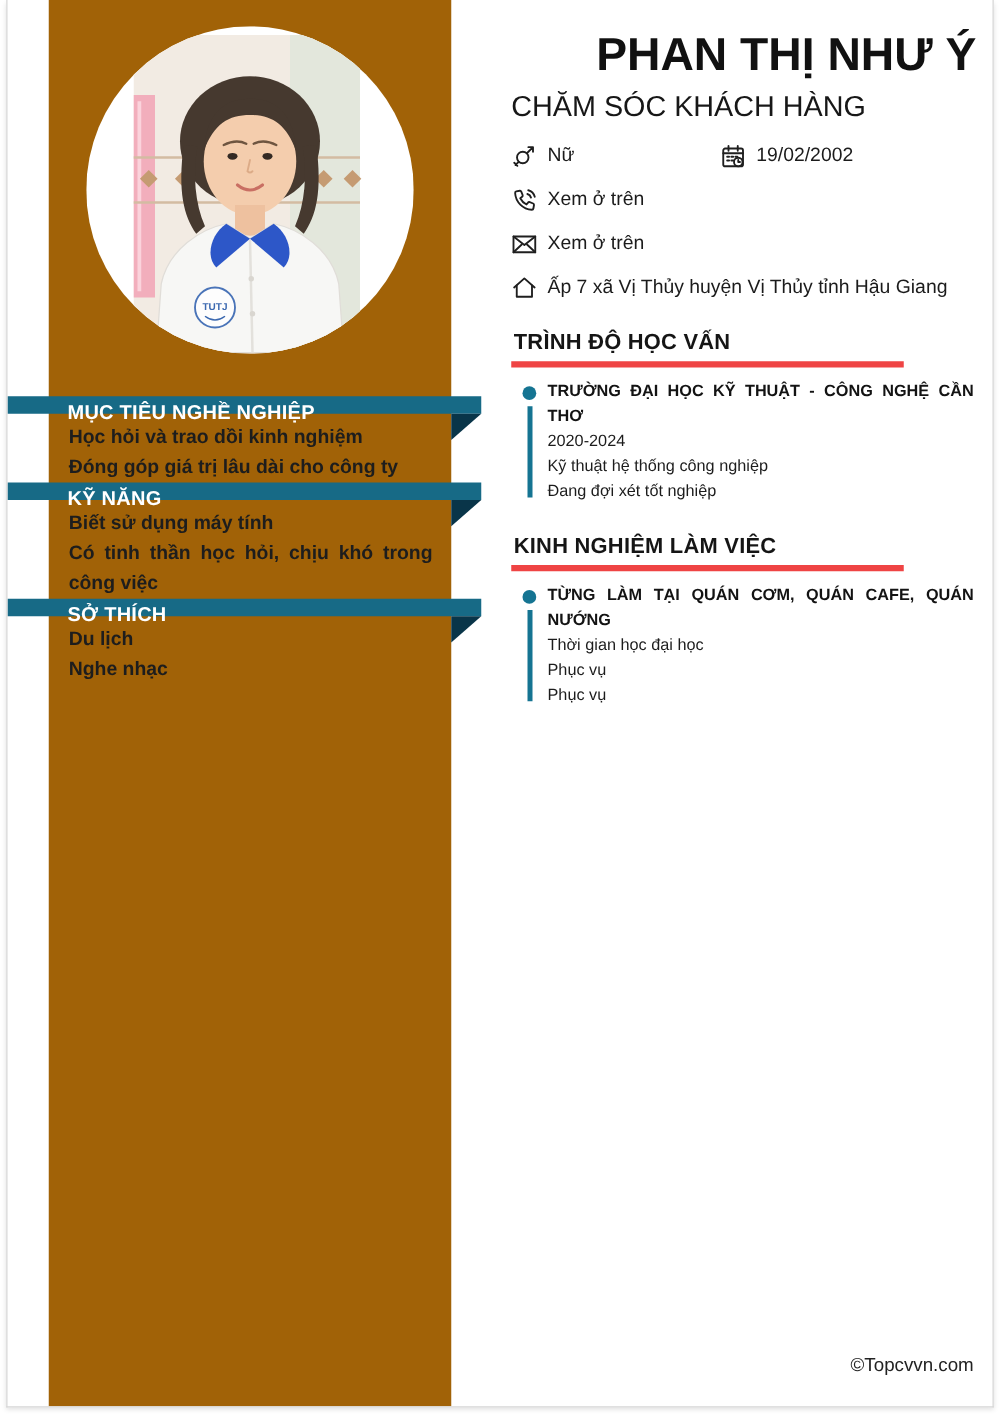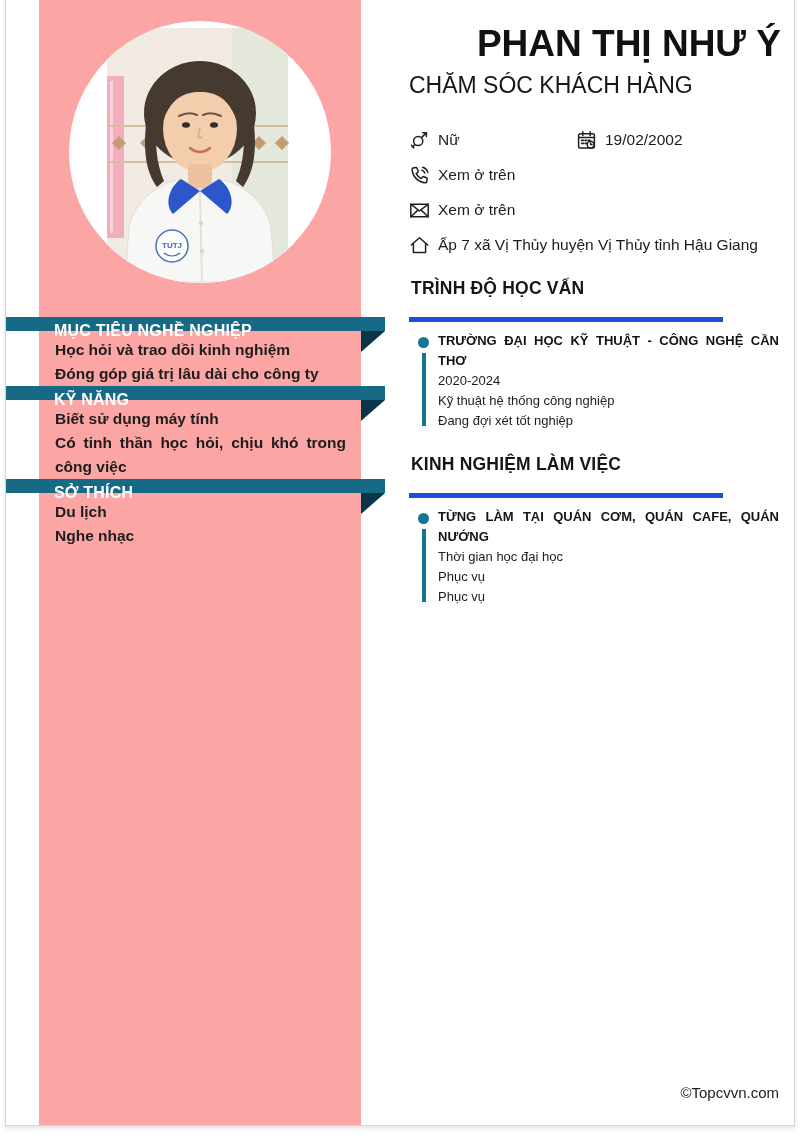--- a/index.html
+++ b/index.html
@@ -16,21 +16,21 @@
     border-top: none;
     box-shadow: 0 2px 4px rgba(0,0,0,0.12);
     overflow: hidden;
   }
 
   
   .sidebar {
     position: absolute;
     left: 33px; top: 0;
     width: 322px; height: 100%;
-    background: #fca5a5;
+    background: #a16207;
   }
   .photo-wrap {
     margin: 21px auto 0;
     width: 262px; height: 262px;
   }
   .side-sections { margin-top: 34px; }
 
   .ribbon-wrap { position: relative; margin-left: -33px; margin-right: -24px; }
   .ribbon {
     height: 14px; line-height: 27px;
@@ -66,30 +66,30 @@
     color: #111111;
     text-align: right;
   }
   .job-title {
     margin-top: 6px;
     font-size: 23px;
     line-height: 28px;
     color: #171717;
   }
 
-  .contact { margin-top: 31px; }
+  .contact { margin-top: 16px; }
   .c-row { display: flex; align-items: center; height: 20px; margin-bottom: 15px; }
   .c-cell { display: flex; align-items: center; }
   .c-cell.first { width: 167px; }
   .c-icon { width: 21px; height: 21px; flex: 0 0 21px; margin-right: 8px; }
   .c-icon svg { display: block; width: 21px; height: 21px; }
   .c-text { font-size: 15.5px; color: #1b1b1b; white-space: nowrap; }
 
   .m-section { margin-top: 23px; }
-  .m-h2-wrap { width: 314px; border-bottom: 5px solid #1d4ed8; padding-bottom: 18px; }
+  .m-h2-wrap { width: 314px; border-bottom: 5px solid #ef4444; padding-bottom: 5px; }
   .m-h2 {
     font-size: 17.5px;
     font-weight: bold;
     color: #151515;
     letter-spacing: 0.2px;
     padding-left: 2px;
   }
   .m-entry {
     position: relative;
     margin-top: 9px;

